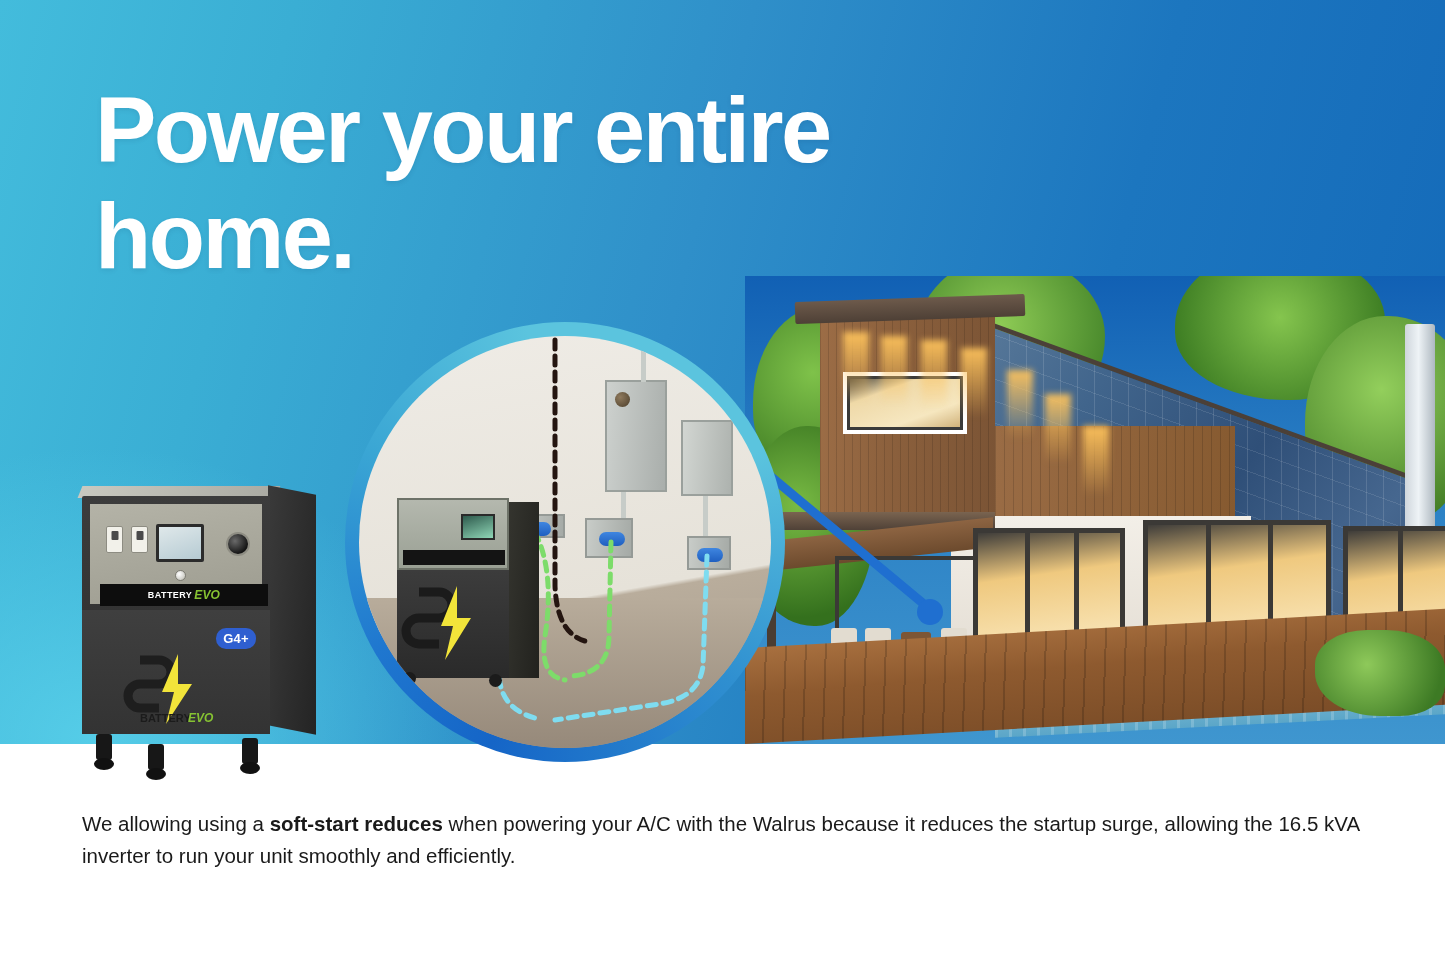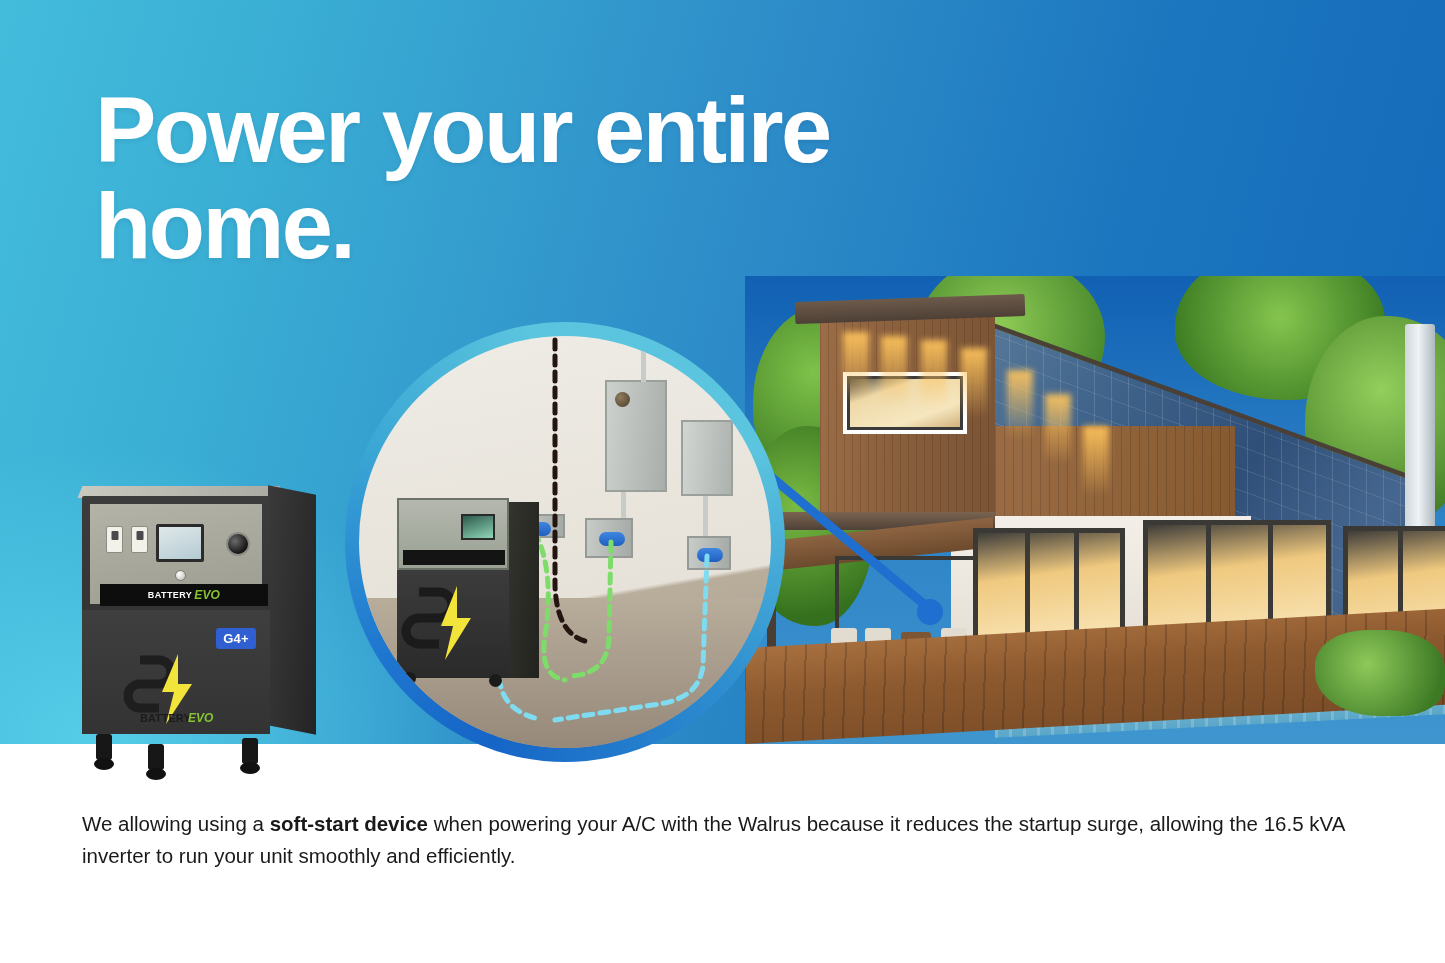--- a/index.html
+++ b/index.html
@@ -11,21 +11,21 @@
   
   .hero { position:absolute; left:0; top:0; width:1445px; height:744px; overflow:hidden;
     background:linear-gradient(105deg,#43bcdc 0%,#3aaed4 18%,#2f8fc9 46%,#1c76bf 72%,#1368b8 100%); }
   .hero-lowglow { position:absolute; left:-60px; bottom:-120px; width:520px; height:420px;
     background:radial-gradient(ellipse at 30% 70%, rgba(90,210,235,.85), rgba(90,210,235,0) 70%); }
 
   
   .headline { position:absolute; left:95px; top:85px; width:840px; z-index:30; }
   .hl-line { color:#fff; font-weight:bold; font-size:92px; line-height:.98;
     letter-spacing:-2.5px; text-shadow:0 2px 5px rgba(0,40,80,.10); }
-  .hl-row2 { display:flex; align-items:baseline; gap:20px; margin-top:6px; }
+  .hl-row2 { display:flex; align-items:baseline; gap:20px; margin-top:16px; }
   .hl-sub { color:#fff; font-size:52px; font-weight:400; letter-spacing:-1.2px; white-space:nowrap; }
 
   
   .house-scene { position:absolute; right:0; top:276px; width:700px; height:468px; overflow:hidden; }
   .sky { position:absolute; inset:0; background:linear-gradient(180deg,#1160b4 0%,#2a7fc4 42%,#3f96cf 100%); }
   .tree { position:absolute; border-radius:48% 52% 46% 54%/52% 48% 54% 46%; }
   .t1 { left:8px;  top:30px;  width:150px; height:190px; background:radial-gradient(circle at 40% 35%,#7fc24a,#3d7a22 78%); }
   .t2 { left:170px;top:-20px; width:190px; height:170px; background:radial-gradient(circle at 45% 40%,#8ecb55,#46862a 78%); }
   .t3 { left:430px;top:-26px; width:210px; height:150px; background:radial-gradient(circle at 50% 45%,#85c54e,#3f7f24 78%); }
   .t4 { left:560px;top:40px;  width:170px; height:210px; background:radial-gradient(circle at 45% 35%,#93cf5c,#457f27 80%); }
@@ -143,21 +143,21 @@
     background:linear-gradient(160deg,#dfe8ea,#b6cbd3); border:3px solid #2b2b2b; border-radius:2px; }
   .pr-port { position:absolute; left:136px; top:28px; width:24px; height:24px; border-radius:50%;
     background:radial-gradient(circle at 35% 35%,#6a6a6a,#151515 70%); border:2px solid #8e8d83; }
   .pr-pwr { position:absolute; left:85px; top:66px; width:11px; height:11px; border-radius:50%;
     background:radial-gradient(circle at 35% 35%,#fff,#b9b8ae); border:1px solid #7d7c73; }
   .pr-logobar { position:absolute; left:10px; top:80px; width:168px; height:22px; background:#0d0d0d;
     display:flex; align-items:center; justify-content:center; gap:2px; }
   .lg-batt { color:#fff; font-size:9px; font-weight:bold; letter-spacing:.4px; }
   .lg-evo { color:#86c232; font-size:12px; font-weight:bold; font-style:italic; letter-spacing:.2px; }
   .pr-badge { position:absolute; right:14px; top:18px; background:#2f5fd0; color:#fff;
-    font-size:13px; font-weight:bold; padding:3px 7px; border-radius:3px; letter-spacing:.3px; }
+    font-size:13px; font-weight:bold; padding:3px 7px; border-radius:10px; letter-spacing:.3px; }
   .pr-logo2 { position:absolute; left:40px; top:40px; width:110px; height:76px; }
   .pr-wheel { position:absolute; width:16px; height:26px; background:#171717; border-radius:3px; }
   .pr-caster { position:absolute; width:20px; height:12px; background:#111; border-radius:50%; }
 
   
   .tip { position:absolute; left:82px; top:790px; width:1290px; z-index:40; }
   .tip-title { font-size:31px; font-weight:bold; color:#111; letter-spacing:-.3px; }
   .tip-body { margin-top:18px; font-size:20.5px; line-height:1.55; color:#1a1a1a; }
   .tip-body b { font-weight:bold; }
 </style>
@@ -313,16 +313,16 @@
   </div>
 
   <div class="headline">
     <div class="hl-line">Power your entire</div>
     <div class="hl-row2">
       <span class="hl-line">home.</span>
     </div>
   </div>
 
   <div class="tip">
-    <div class="tip-body"><span>We allowing using a </span><b>soft-start device</b><span> when powering your A/C with the Walrus because it reduces the startup surge, allowing the 16.5 kVA inverter to run your unit smoothly and efficiently.</span></div>
+    <div class="tip-body"><span>We allowing using a </span><b>soft-start reduces</b><span> when powering your A/C with the Walrus because it reduces the startup surge, allowing the 16.5 kVA inverter to run your unit smoothly and efficiently.</span></div>
   </div>
 
 </div>
 
 </body></html>

